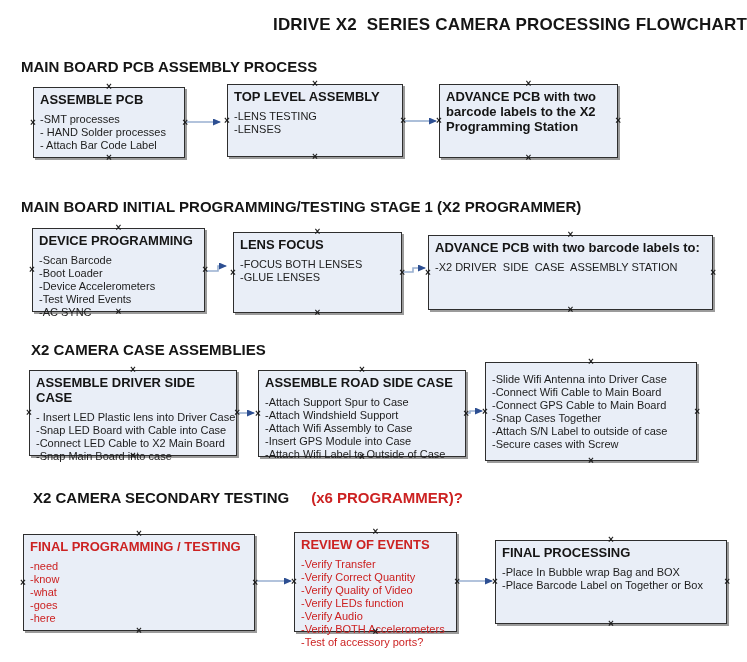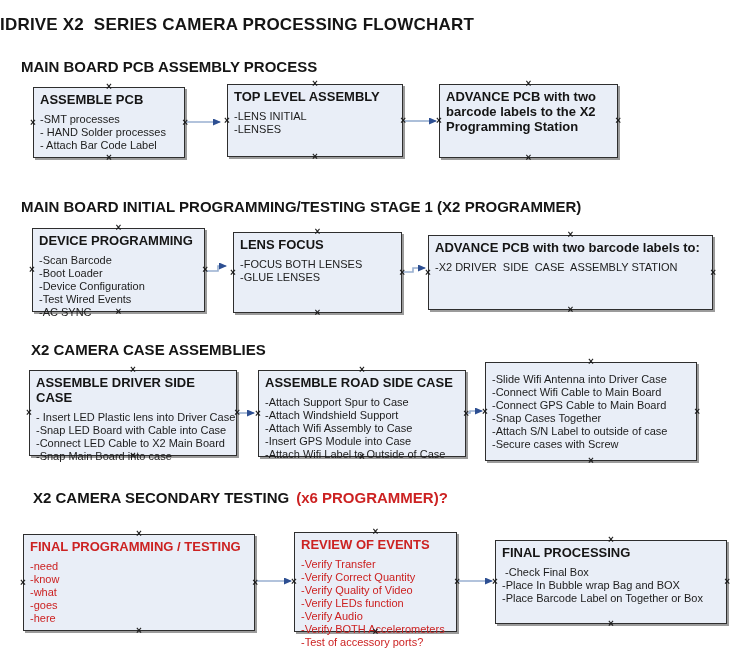--- a/index.html
+++ b/index.html
@@ -8,27 +8,27 @@
     --shadow:#9b9b9b;
     --arrow-line:#98afd0;
     --arrow-head:#2d4f92;
     --red:#cc2222;
     --black:#151515;
   }
   html,body{margin:0;padding:0;background:#ffffff;}
   body{font-family:"Liberation Sans",sans-serif;}
   .canvas{position:relative;width:747px;height:662px;background:#ffffff;overflow:hidden;}
   .fc-title{
-    position:absolute;left:0;top:15px;width:100%;text-align:left;
+    position:absolute;left:0;top:15px;width:100%;text-align:right;
     font-size:17px;font-weight:bold;color:var(--black);white-space:pre;letter-spacing:.2px;
   }
   .sec-heading{
     position:absolute;font-size:15px;font-weight:bold;color:var(--black);white-space:pre;
   }
-  .sec-heading .red-part{color:var(--red);margin-left:7px;}
+  .sec-heading .red-part{color:var(--red);margin-left:22px;}
   .fc-box{
     position:absolute;background:var(--box-fill);
     border:1.5px solid var(--box-border);
     box-shadow:2px 2px 0 var(--shadow);
     padding:4px 0 0 6px;box-sizing:border-box;
   }
   .box-title{font-size:13px;font-weight:bold;line-height:15px;color:var(--black);padding-right:3px;}
   .box-lines{margin-top:6px;}
   .box-line{font-size:11px;line-height:13px;color:#1c1c1c;white-space:pre;}
   .fc-box.red .box-title,.fc-box.red .box-line{color:var(--red);}
@@ -58,21 +58,21 @@
       </div>
   <span class="handle" style="left: calc(50% - 3px); top: -6px;">×</span>
       <span class="handle" style="left: calc(50% - 3px); bottom: -6px;">×</span>
       <span class="handle" style="left: -4px; top: calc(50% - 5px);">×</span>
       <span class="handle" style="right: -4px; top: calc(50% - 5px);">×</span>
     </div>
 
   <div class="fc-box" style="left:227px;top:84px;width:176px;height:73px;">
     <div class="box-title">TOP LEVEL ASSEMBLY</div>
     <div class="box-lines">
-        <div class="box-line">-LENS INITIAL</div>
+        <div class="box-line">-LENS TESTING</div>
         <div class="box-line">-LENSES</div>
       </div>
   <span class="handle" style="left: calc(50% - 3px); top: -6px;">×</span>
       <span class="handle" style="left: calc(50% - 3px); bottom: -6px;">×</span>
       <span class="handle" style="left: -4px; top: calc(50% - 5px);">×</span>
       <span class="handle" style="right: -4px; top: calc(50% - 5px);">×</span>
     </div>
 
   <div class="fc-box" style="left:439px;top:84px;width:179px;height:74px;">
     <div class="box-title">ADVANCE PCB with two barcode labels to the  X2 Programming Station</div>
@@ -83,21 +83,21 @@
       <span class="handle" style="right: -4px; top: calc(50% - 5px);">×</span>
     </div>
 
   <div class="sec-heading" style="left:21px;top:198px;">MAIN BOARD INITIAL PROGRAMMING/TESTING STAGE 1 (X2 PROGRAMMER)</div>
 
   <div class="fc-box" style="left:32px;top:228px;width:173px;height:84px;">
     <div class="box-title">DEVICE PROGRAMMING</div>
     <div class="box-lines">
         <div class="box-line">-Scan Barcode</div>
         <div class="box-line">-Boot Loader</div>
-        <div class="box-line">-Device Configuration</div>
+        <div class="box-line">-Device Accelerometers</div>
         <div class="box-line">-Test Wired Events</div>
         <div class="box-line">-AC SYNC</div>
       </div>
   <span class="handle" style="left: calc(50% - 3px); top: -6px;">×</span>
       <span class="handle" style="left: calc(50% - 3px); bottom: -6px;">×</span>
       <span class="handle" style="left: -4px; top: calc(50% - 5px);">×</span>
       <span class="handle" style="right: -4px; top: calc(50% - 5px);">×</span>
     </div>
 
   <div class="fc-box" style="left:233px;top:232px;width:169px;height:81px;">
@@ -199,21 +199,20 @@
       </div>
   <span class="handle" style="left: calc(50% - 3px); top: -6px;">×</span>
       <span class="handle" style="left: calc(50% - 3px); bottom: -6px;">×</span>
       <span class="handle" style="left: -4px; top: calc(50% - 5px);">×</span>
       <span class="handle" style="right: -4px; top: calc(50% - 5px);">×</span>
     </div>
 
   <div class="fc-box" style="left:495px;top:540px;width:232px;height:84px;">
     <div class="box-title">FINAL PROCESSING</div>
     <div class="box-lines">
-        <div class="box-line"> -Check Final Box</div>
         <div class="box-line">-Place In Bubble wrap Bag and BOX</div>
         <div class="box-line">-Place Barcode Label on Together or Box</div>
       </div>
   <span class="handle" style="left: calc(50% - 3px); top: -6px;">×</span>
       <span class="handle" style="left: calc(50% - 3px); bottom: -6px;">×</span>
       <span class="handle" style="left: -4px; top: calc(50% - 5px);">×</span>
       <span class="handle" style="right: -4px; top: calc(50% - 5px);">×</span>
     </div>
 
   <svg class="arrows" width="747" height="662">

